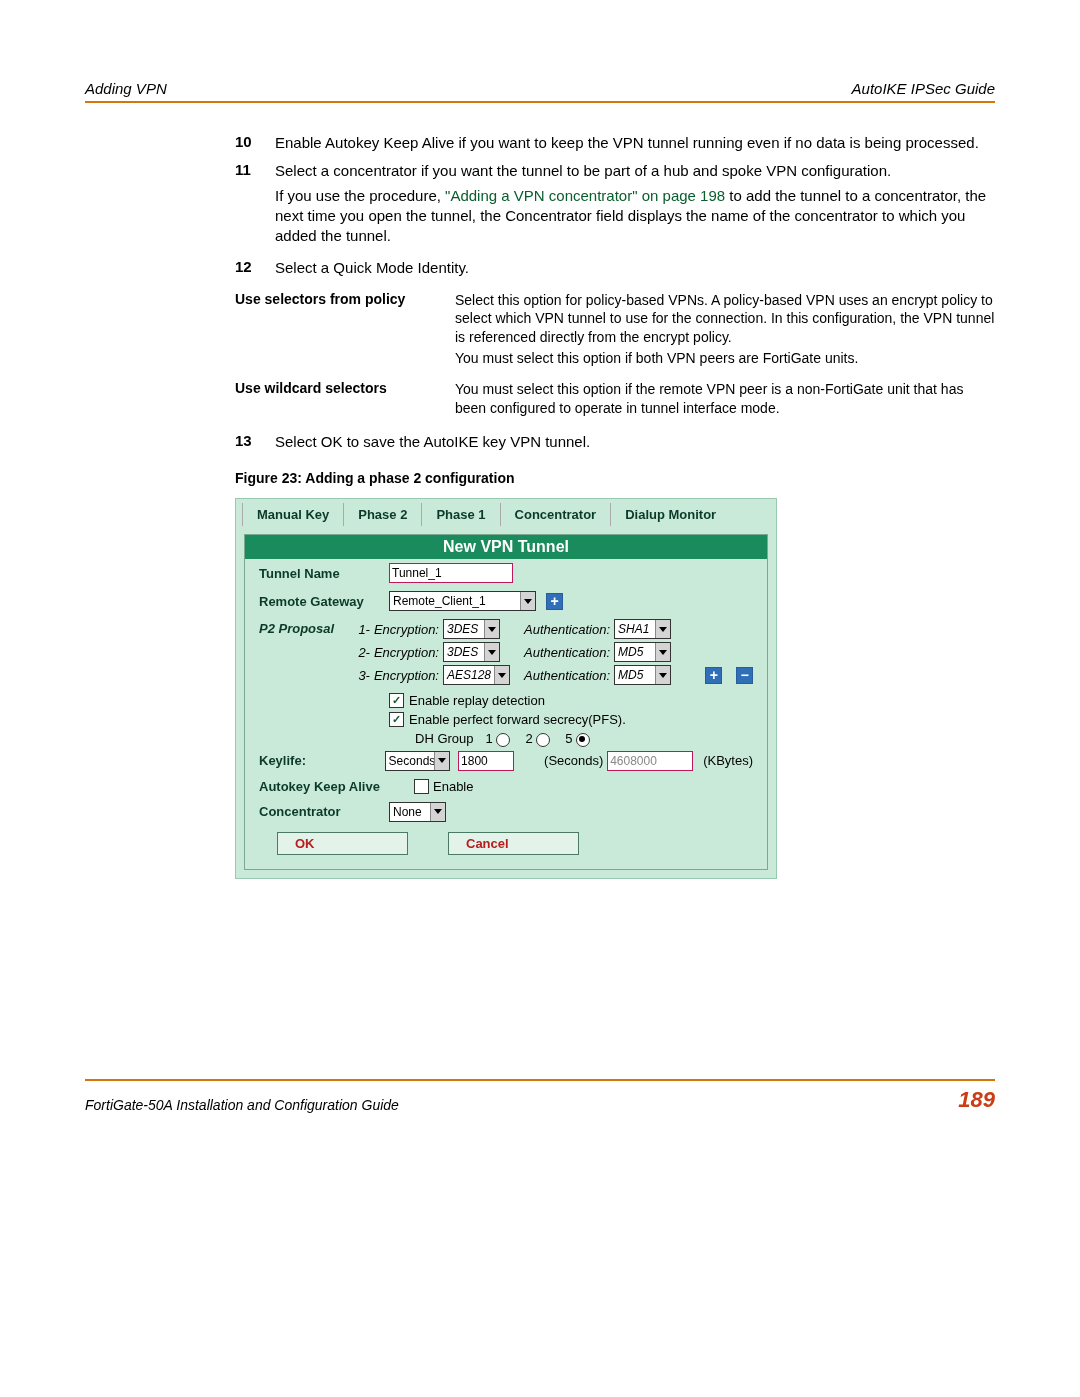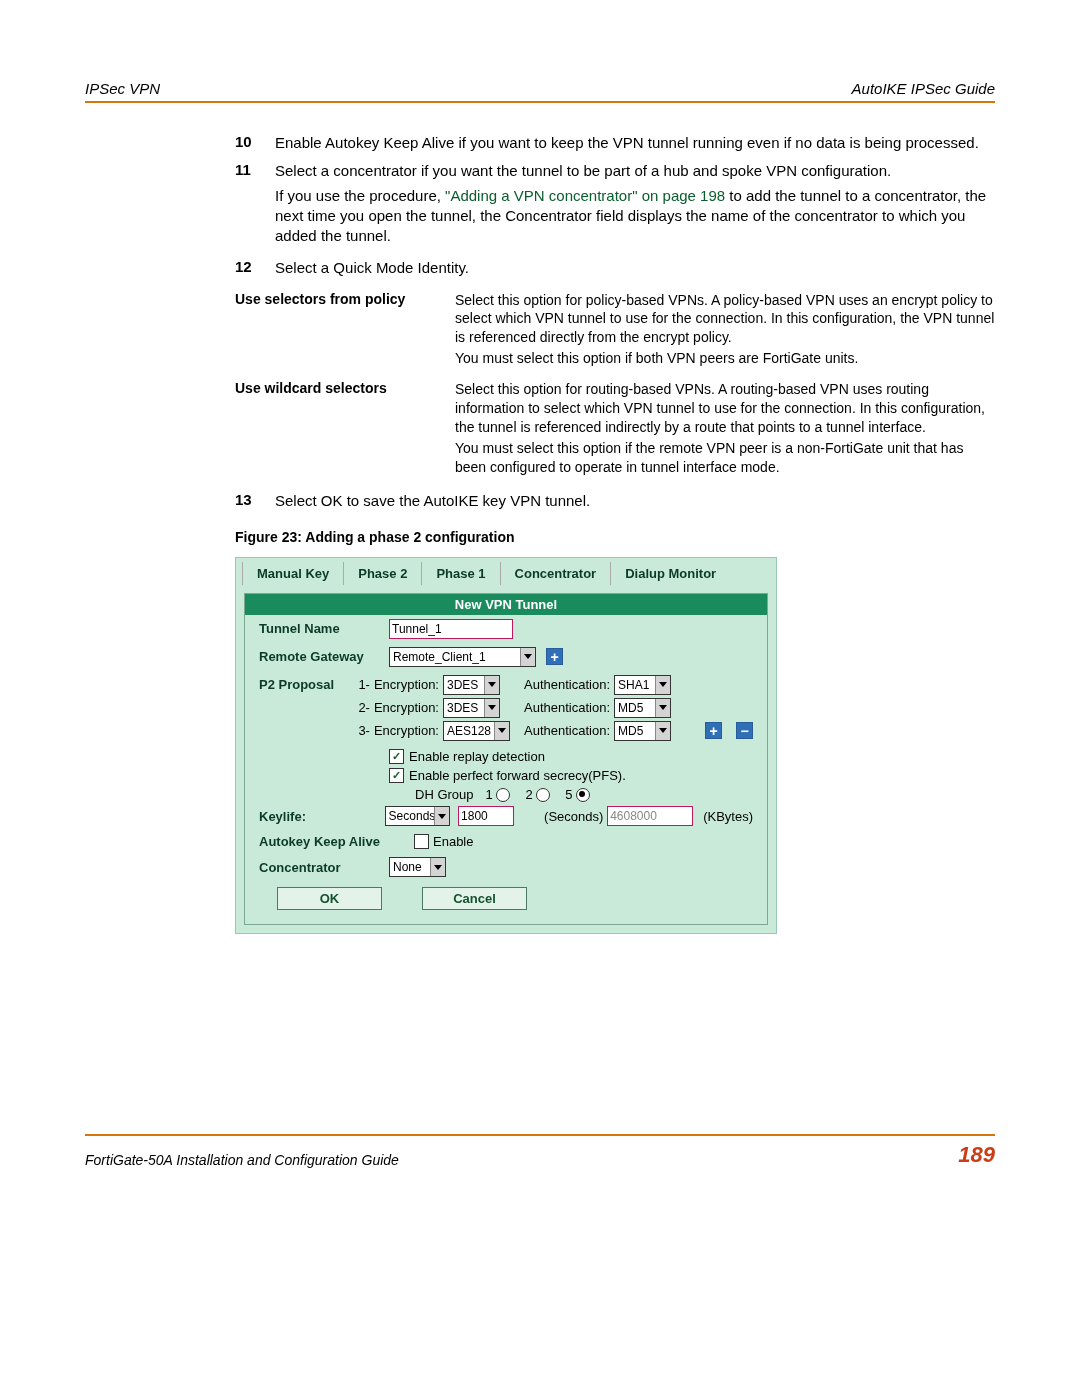--- a/index.html
+++ b/index.html
@@ -109,21 +109,21 @@
     border: 1px solid #7aa890;
     background: #c9ead9;
     padding: 0 0 14px 0;
   }
   .panel-title {
     background: #1a8b5c;
     color: #fff;
     font-weight: bold;
     text-align: center;
     padding: 3px 0;
-    font-size: 13px;
+    font-size: 16px;
   }
   .form-row {
     display: flex;
     align-items: center;
     padding: 4px 14px;
     font-size: 13px;
   }
   .form-label {
     width: 130px;
     font-weight: bold;
@@ -182,26 +182,25 @@
     width:13px; height:13px; border:1px solid #333; background:#fff;
     display:inline-flex; align-items:center; justify-content:center;
     font-size:11px; color:#1a5c2e; font-weight:bold;
   }
   .dh-row { padding-left: 170px; font-size:13px; margin-top:4px; display:flex; align-items:center; gap:12px;}
   .radio { width:12px;height:12px;border:1px solid #333;border-radius:50%;background:#fff;display:inline-block;vertical-align:middle;margin-right:3px;position:relative;}
   .radio.sel::after{content:"";position:absolute;width:6px;height:6px;background:#000;border-radius:50%;top:2px;left:2px;}
   .btn {
     background:#e3f3ea;
     border:1px solid #4a7b62;
-    padding:3px 4px;
+    padding:3px 17px;
     font-weight:bold;
     font-size:13px;
     width: 95px;
-    text-align:center;
-    color:#14532d;
+    color:#b91c1c;
     display:inline-block;
   }
   .btn-row { display:flex; gap:40px; padding: 6px 14px 0 32px;}
   .readonly { color:#888; }
   .footer {
     margin-top: 200px;
   }
   .hr-bot {
     height: 2px; background:#d6760a; margin-bottom:6px;
   }
@@ -209,21 +208,21 @@
     display:flex; justify-content:space-between; align-items:flex-end;
     font-style: italic; font-size:14px;
   }
   .page-num { font-style: italic; font-weight:bold; font-size:22px; color:#ca3d15; }
 </style>
 </head>
 <body>
 
 <div class="page">
   <div class="header">
-    <span>IPSec VPN</span>
+    <span>Adding VPN</span>
     <span>AutoIKE IPSec Guide</span>
   </div>
   <div class="hr-top"></div>
 
   <div class="steps">
 
     <div class="step">
       <div class="step-num">10</div>
       <div class="step-body">Enable Autokey Keep Alive if you want to keep the VPN tunnel running even if no data is being processed.</div>
     </div>
@@ -247,21 +246,20 @@
       <div class="def-row">
         <div class="def-term">Use selectors from policy</div>
         <div class="def-desc">
           <p>Select this option for policy-based VPNs. A policy-based VPN uses an encrypt policy to select which VPN tunnel to use for the connection. In this configuration, the VPN tunnel is referenced directly from the encrypt policy.</p>
           <p>You must select this option if both VPN peers are FortiGate units.</p>
         </div>
       </div>
       <div class="def-row">
         <div class="def-term">Use wildcard selectors</div>
         <div class="def-desc">
-          <p>Select this option for routing-based VPNs. A routing-based VPN uses routing information to select which VPN tunnel to use for the connection. In this configuration, the tunnel is referenced indirectly by a route that points to a tunnel interface.</p>
           <p>You must select this option if the remote VPN peer is a non-FortiGate unit that has been configured to operate in tunnel interface mode.</p>
         </div>
       </div>
     </div>
 
     <div class="step">
       <div class="step-num">13</div>
       <div class="step-body">Select OK to save the AutoIKE key VPN tunnel.</div>
     </div>
 
@@ -285,21 +283,21 @@
 
         <div class="form-row">
           <div class="form-label">Remote Gateway</div>
           <span class="select-like w145">
             <span class="val">Remote_Client_1</span>
             <span class="arrow"></span>
           </span>
           <span class="plus-icon">+</span>
         </div>
 
-        <div class="form-row" style="align-items:center;">
+        <div class="form-row" style="align-items:center;font-style:italic;">
           <div class="form-label top">P2 Proposal</div>
           <div class="proposal-block">
             <div class="prop-line">
               <span class="lab">1-</span>
                 <span>Encryption:</span>
               <span class="select-like w55">
                   <span class="val">3DES</span>
                   <span class="arrow"></span>
                 </span>
               <span class="auth">Authentication:</span>

